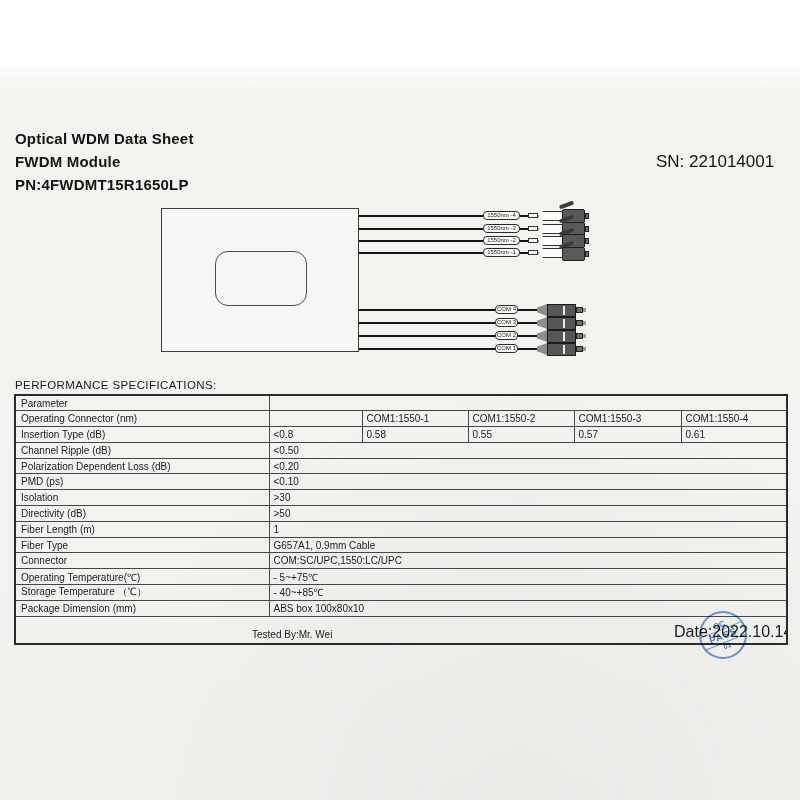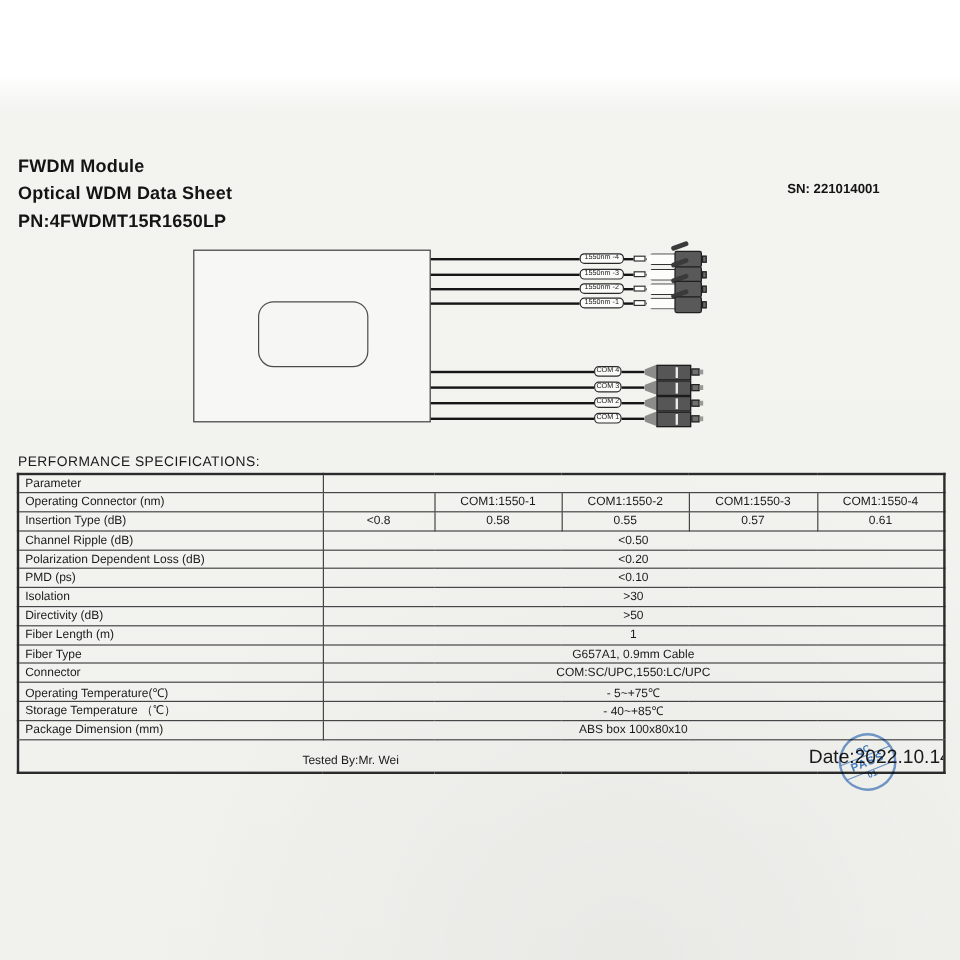--- a/index.html
+++ b/index.html
@@ -6,21 +6,21 @@
   body { width:800px; height:800px; font-family:"Liberation Sans", sans-serif; color:#1c1c1c; }
   .page {
     position:relative; width:800px; height:800px; overflow:hidden;
     background:
       radial-gradient(circle at 65% 100%, rgba(0,0,0,0.035), transparent 45%),
       linear-gradient(180deg, #ffffff 0px, #ffffff 62px, #f3f3f0 92px, #f1f1ee 100%);
   }
   
   .hdr { position:absolute; left:15px; top:127px; }
   .hdr div { font-size:15px; font-weight:bold; line-height:23px; letter-spacing:0.2px; color:#141414; }
-  .sn { position:absolute; left:656px; top:152px; font-size:11px; font-weight:bold; color:#141414; }
+  .sn { position:absolute; left:656px; top:152px; font-size:17px; font-weight:normal; color:#141414; }
   
   .diagram { position:absolute; left:0; top:0; width:800px; height:800px; pointer-events:none; }
   .module-box { position:absolute; left:161px; top:208px; width:198px; height:144px;
     border:1.5px solid #3d3d3d; background:#f7f7f5; }
   .module-window { position:absolute; left:215px; top:251px; width:92px; height:55px;
     border:1.3px solid #4c4c4c; border-radius:13px; background:#f6f6f4; }
   .cable { position:absolute; height:2px; background:#151515; }
   .pill { position:absolute; height:9px; border:1px solid #2a2a2a; border-radius:4px;
     background:#fbfbf9; font-size:6px; line-height:7px; text-align:center; color:#222;
     overflow:hidden; white-space:nowrap; }
@@ -36,21 +36,21 @@
     clip-path:polygon(0 32%, 100% 0, 100% 100%, 0 68%); }
   .sc-body { position:absolute; width:29px; height:13px; background:#565656; border:1px solid #1c1c1c; }
   .sc-dash { position:absolute; left:15px; top:1px; width:0; height:9px; border-left:2px dashed #eaeaea; }
   .sc-stub { position:absolute; width:7px; height:6px; background:#6f6f6f; border:1px solid #222; }
   .sc-tip { position:absolute; width:3px; height:4px; background:#9a9a98; }
   
   .section-title { position:absolute; left:15px; top:379px; font-size:11.5px; letter-spacing:0.4px; color:#1a1a1a; }
   table.spec { position:absolute; left:14px; top:394px; width:772px; border-collapse:collapse;
     table-layout:fixed; border:2px solid #2b2b2b; }
   table.spec td { border:1px solid #464646; font-size:10px; height:15.8px; padding:0 4px;
-    text-align:center; color:#1b1b1b; overflow:hidden; white-space:nowrap; }
+    color:#1b1b1b; overflow:hidden; white-space:nowrap; }
   table.spec td.lbl { text-align:left; padding-left:5px; }
   table.spec td.footer-cell { height:28px; border-left:2px solid #2b2b2b; border-right:2px solid #2b2b2b;
     border-bottom:2px solid #2b2b2b; border-top:1px solid #464646; position:relative;padding-left:32px; }
   .tested-by { position:absolute; left:236px; bottom:3px; font-size:10px; color:#1b1b1b; }
   .date { position:absolute; left:658px; bottom:2px; font-size:16px; color:#1b1b1b; }
   
   .stamp { position:absolute; left:699px; top:611px; width:48px; height:48px;
     border:2.5px solid rgba(72,127,198,0.75); border-radius:50%;
     transform:rotate(-22deg); color:#4a82c8; z-index:5; mix-blend-mode:multiply;
     display:flex; flex-direction:column; justify-content:center; align-items:center; }
@@ -59,22 +59,22 @@
     width:100%; text-align:center;
     border-top:1.5px solid rgba(72,127,198,0.75); border-bottom:1.5px solid rgba(72,127,198,0.75); }
   .stamp .s3 { font-size:7px; font-weight:bold; line-height:8px; }
 </style>
 </head>
 <body>
 
 <div class="page">
 
   <div class="hdr">
+    <div>Optical WDM Data Sheet</div>
     <div>FWDM Module</div>
-    <div>Optical WDM Data Sheet</div>
     <div>PN:4FWDMT15R1650LP</div>
   </div>
   <div class="sn">SN: 221014001</div>
 
   <div class="diagram">
     <div class="module-box"></div>
     <div class="module-window"></div>
 
     <div class="cable" style="left:359px;top:215px;width:124px"></div>
     <div class="cable" style="left:359px;top:228px;width:124px"></div>

